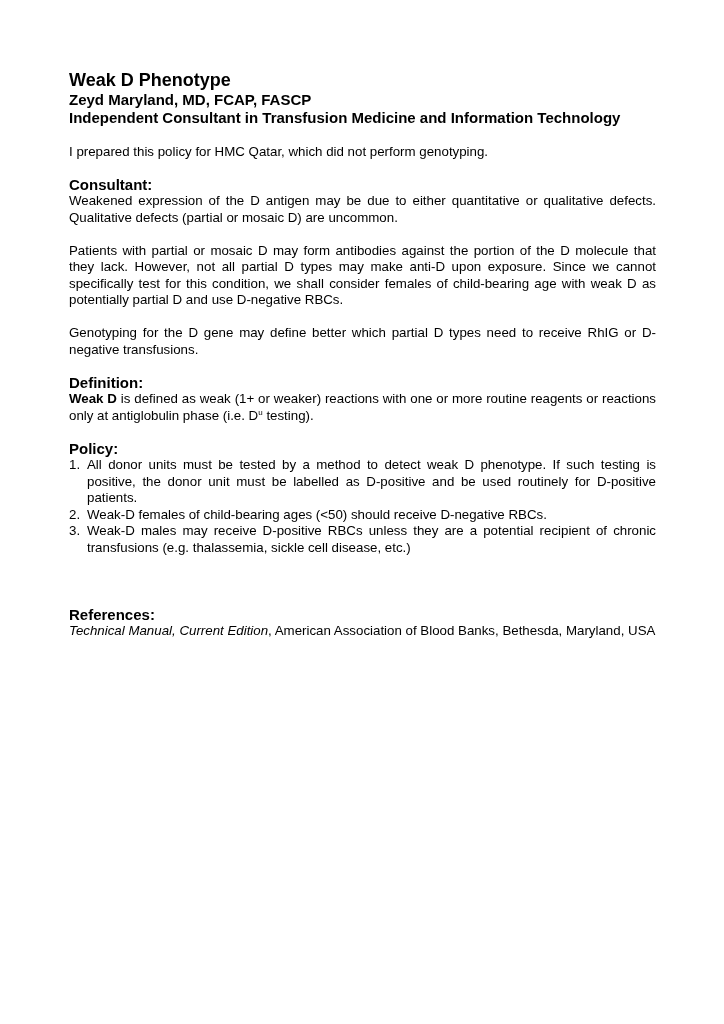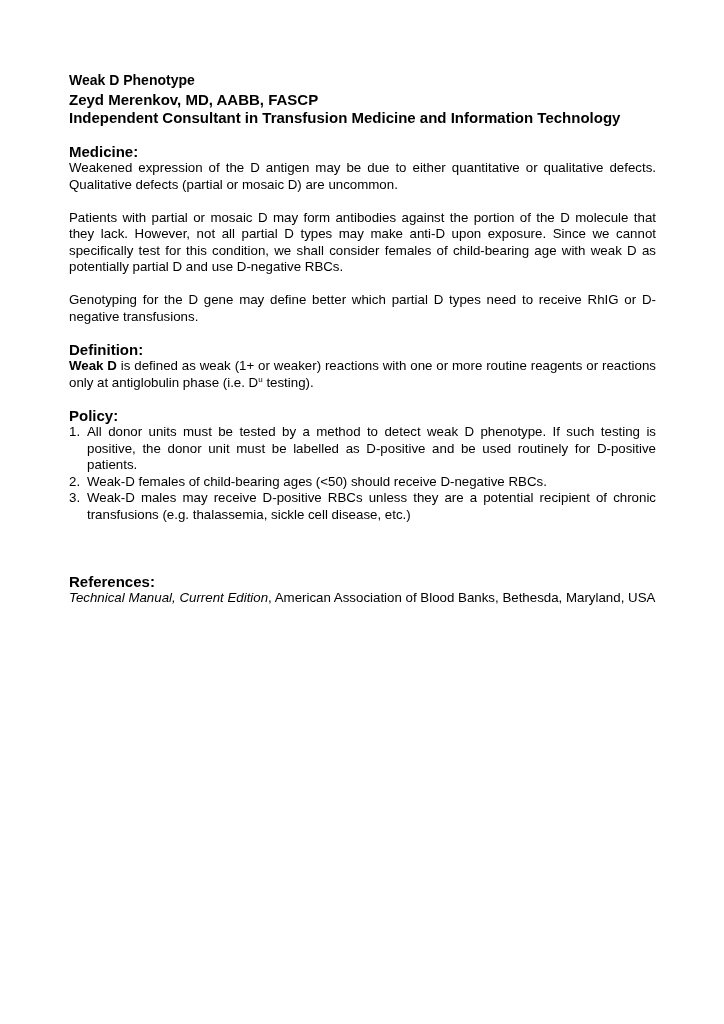--- a/index.html
+++ b/index.html
@@ -1,21 +1,21 @@
 <!DOCTYPE html>
 <html><head>
 <meta charset="utf-8">
 <style>
   html, body { margin: 0; padding: 0; background: #ffffff; }
   body {
     width: 724px; height: 1024px; position: relative; overflow: hidden;
     font-family: "Liberation Sans", sans-serif; color: #000;
   }
   .page { position: absolute; left: 69px; top: 70px; width: 587px; }
-  .title { font-weight: bold; font-size: 14px; line-height: 21px; margin: 0; }
+  .title { font-weight: bold; font-size: 18px; line-height: 21px; margin: 0; }
   .subtitle { font-weight: bold; font-size: 15px; line-height: 18px; margin: 0; }
   .intro { font-size: 13.3px; line-height: 16px; margin: 17px 0 0 0; }
   .h { font-weight: bold; font-size: 15px; line-height: 17px; margin: 16px 0 0 0; }
   p.body {
     font-size: 13.3px; line-height: 16.5px; margin: 0; text-align: justify;
   }
   p.body + p.body { margin-top: 16.5px; }
   .b { font-weight: bold; }
   .i { font-style: italic; }
   sup { font-size: 8px; line-height: 0; vertical-align: 5px; }
@@ -25,25 +25,26 @@
     position: relative; padding-left: 18px;
   }
   ol li .num { position: absolute; left: 0; top: 0; }
   .refs-h { margin-top: 50px; }
 </style>
 </head>
 <body>
 
 <div class="page">
   <h1 class="title">Weak D Phenotype</h1>
-  <div class="subtitle">Zeyd Merenkov, MD, AABB, FASCP</div>
+  <div class="subtitle">Zeyd Maryland, MD, FCAP, FASCP</div>
   <div class="subtitle">Independent Consultant in Transfusion Medicine and Information Technology</div>
 
+  <p class="intro">I prepared this policy for HMC Qatar, which did not perform genotyping.</p>
 
-  <div class="h">Medicine:</div>
+  <div class="h">Consultant:</div>
   <p class="body">Weakened expression of the D antigen may be due to either quantitative or qualitative defects.  Qualitative defects (partial or mosaic D) are uncommon.</p>
   <p class="body">Patients with partial or mosaic D may form antibodies against the portion of the D molecule that they lack.  However, not all partial D types may make anti-D upon exposure.  Since we cannot specifically test for this condition, we shall consider females of child-bearing age with weak D as potentially partial D and use D-negative RBCs.</p>
   <p class="body">Genotyping for the D gene may define better which partial D types need to receive RhIG or D-negative transfusions.</p>
 
   <div class="h">Definition:</div>
   <p class="body"><span class="b">Weak D</span><span> is defined as weak (1+ or weaker) reactions with one or more routine reagents or reactions only at antiglobulin phase (i.e. D</span><sup>u</sup><span> testing).</span></p>
 
   <div class="h">Policy:</div>
   <ol>
     <li><span class="num">1.</span><span>All donor units must be tested by a method to detect weak D phenotype.  If such testing is positive, the donor unit must be labelled as D-positive and be used routinely for D-positive patients.</span></li>

